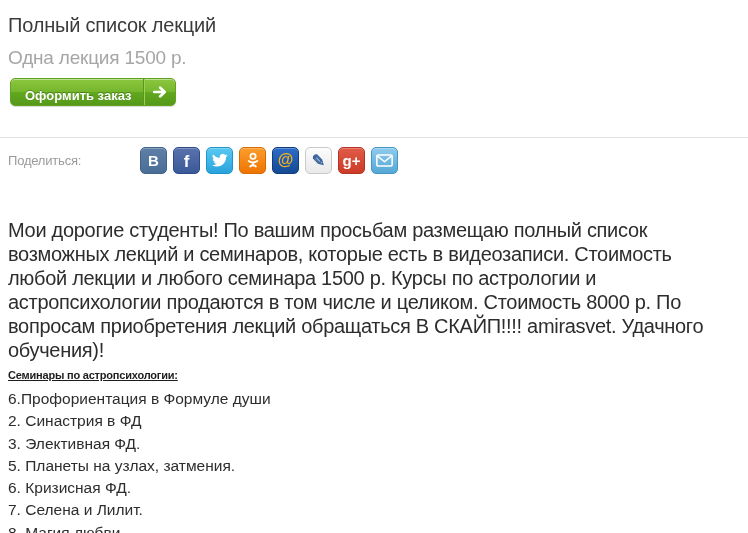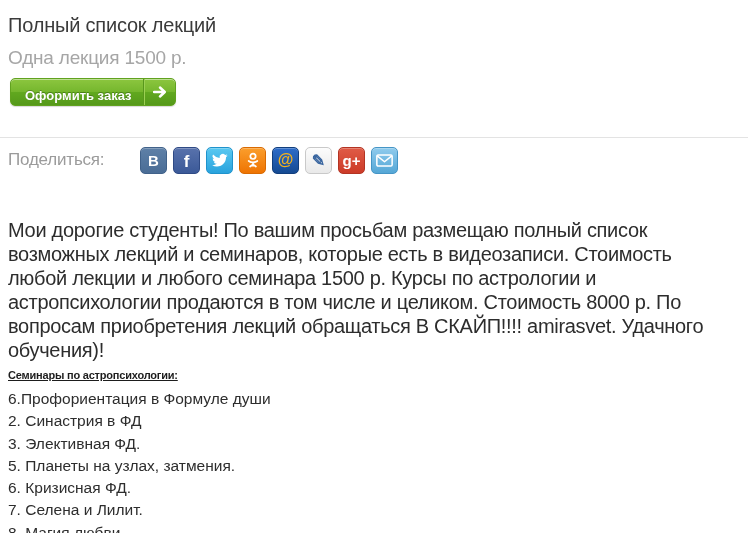--- a/index.html
+++ b/index.html
@@ -70,21 +70,21 @@
   }
 
   .share-row {
     display: flex;
     align-items: center;
     margin: 8px 0 0 8px;
     height: 28px;
   }
   .share-label {
     width: 132px;
-    font-size: 17px;
+    font-size: 13px;
     color: #9b9b9b;
     letter-spacing: -0.2px;
   }
   .share-icon {
     width: 27px; height: 27px;
     margin-right: 6px;
     border-radius: 5px;
     display: flex;
     align-items: center;
     justify-content: center;

